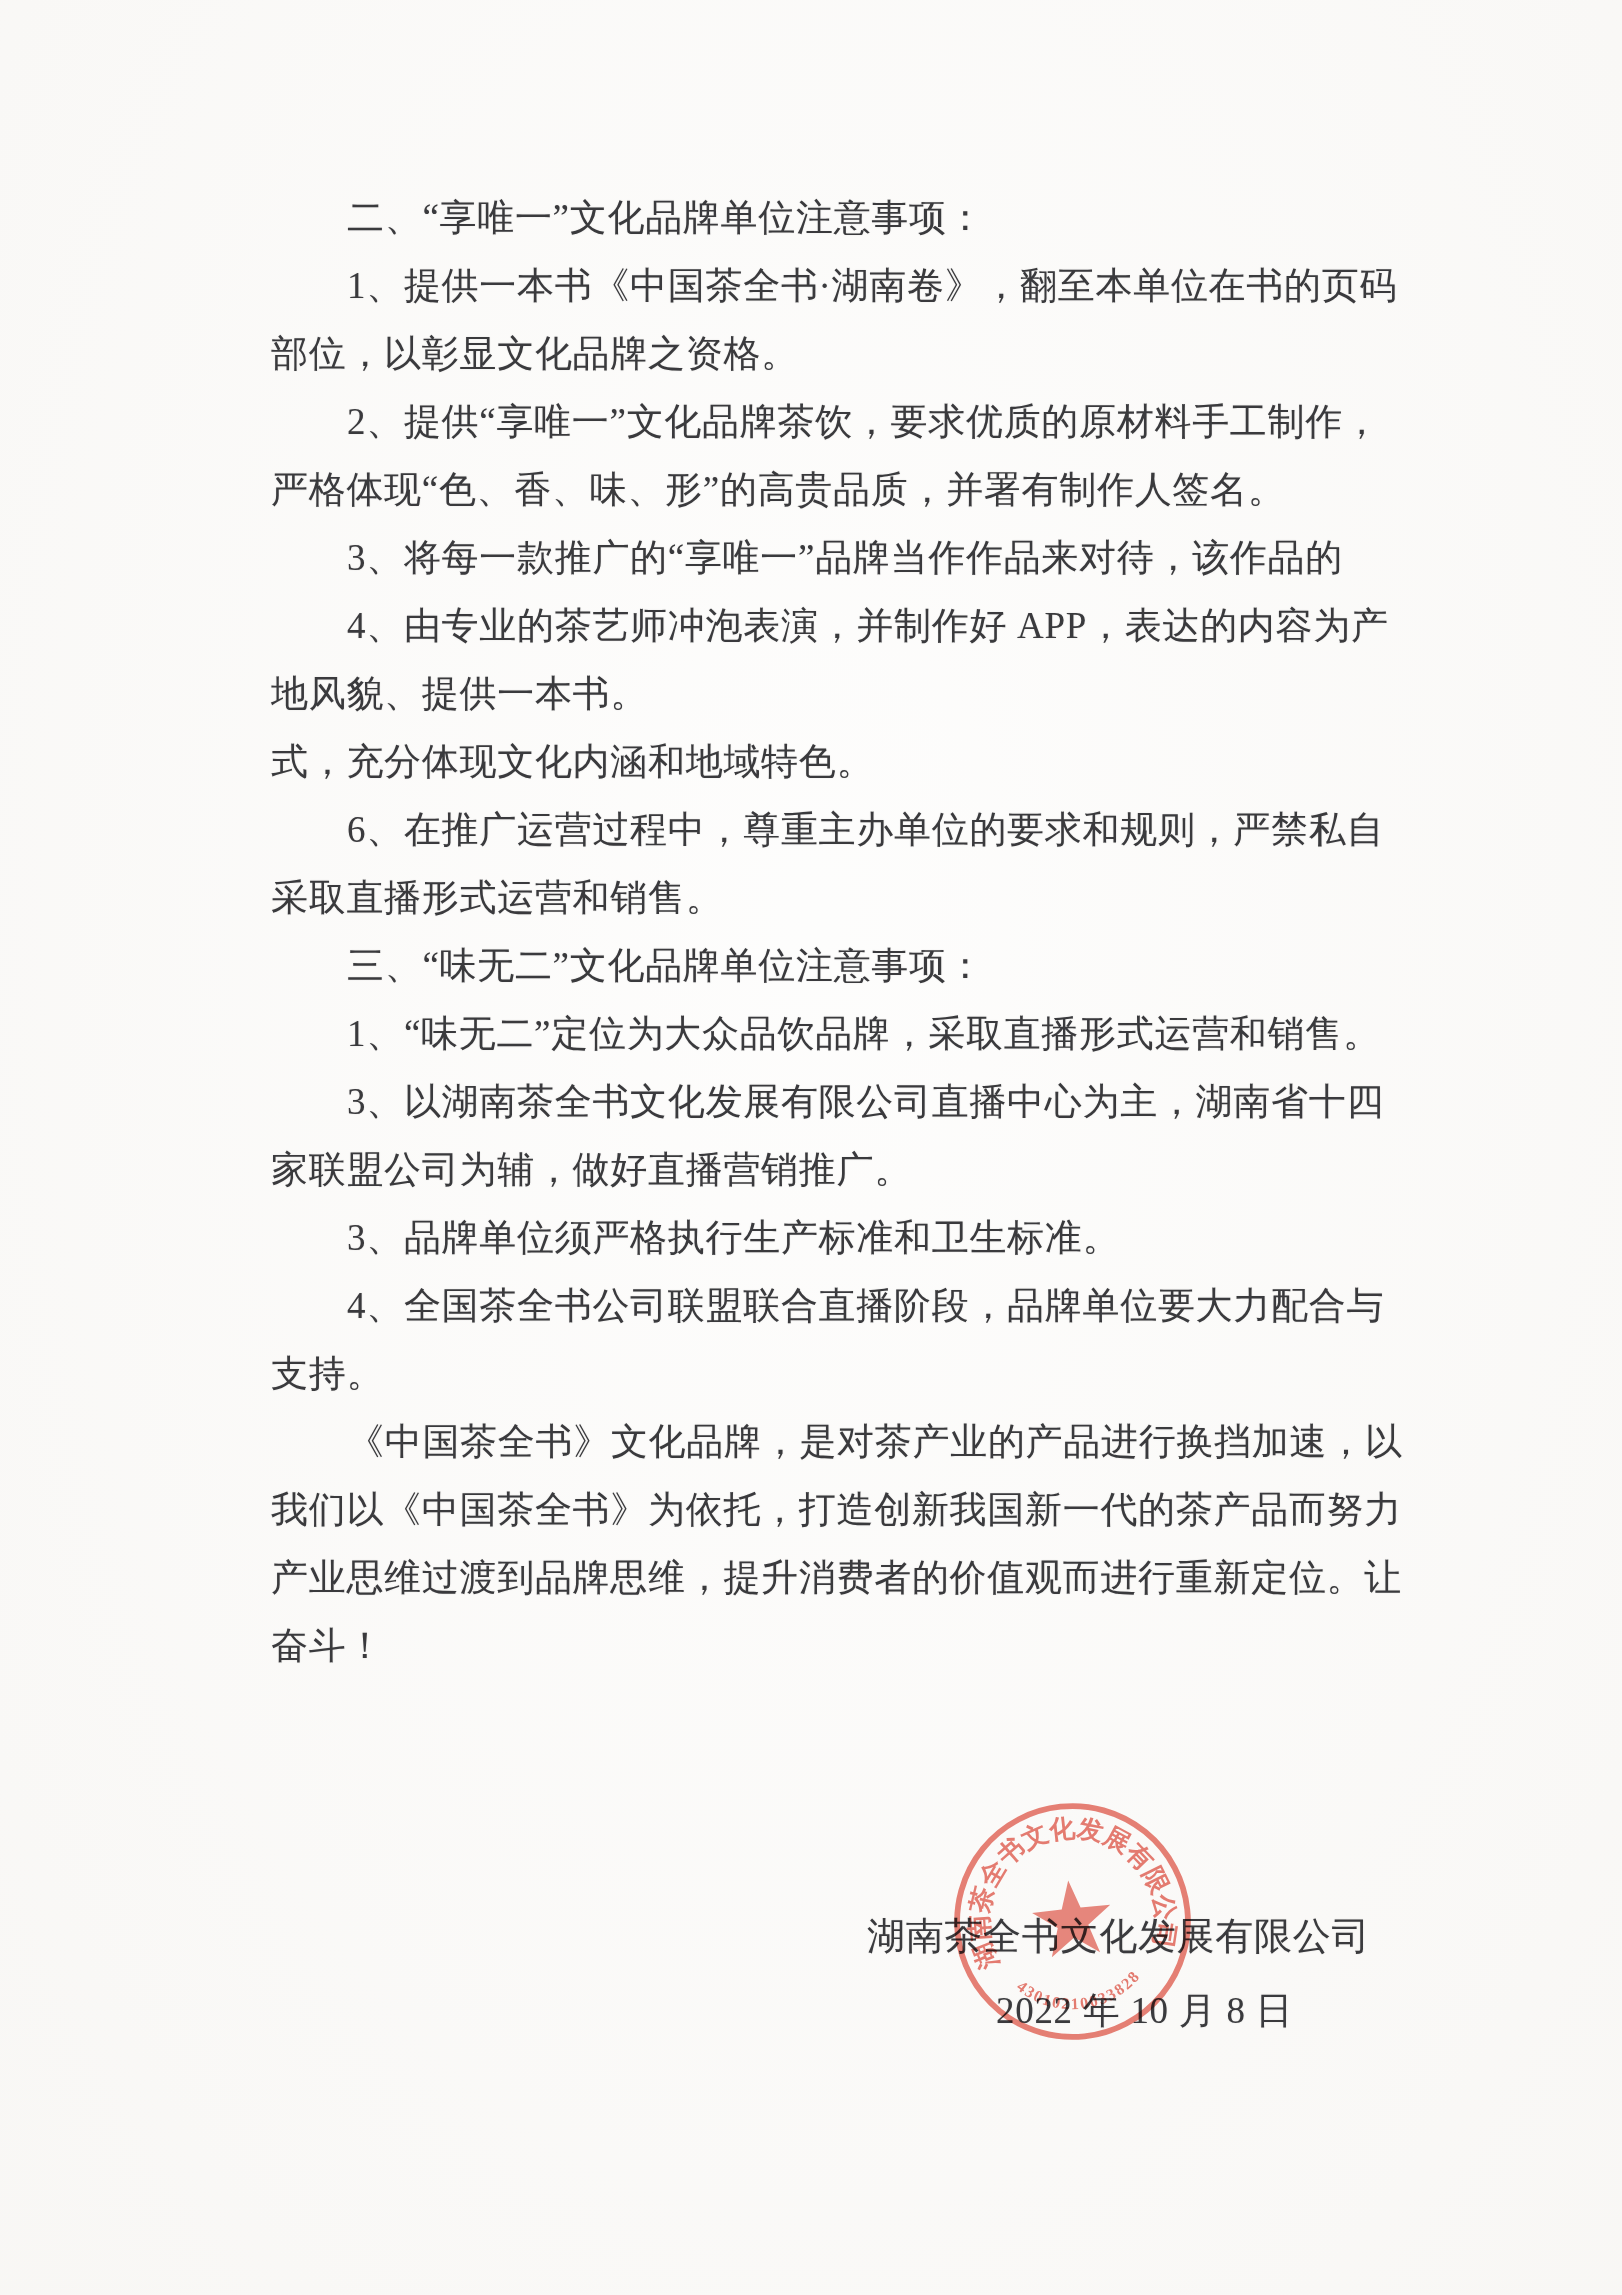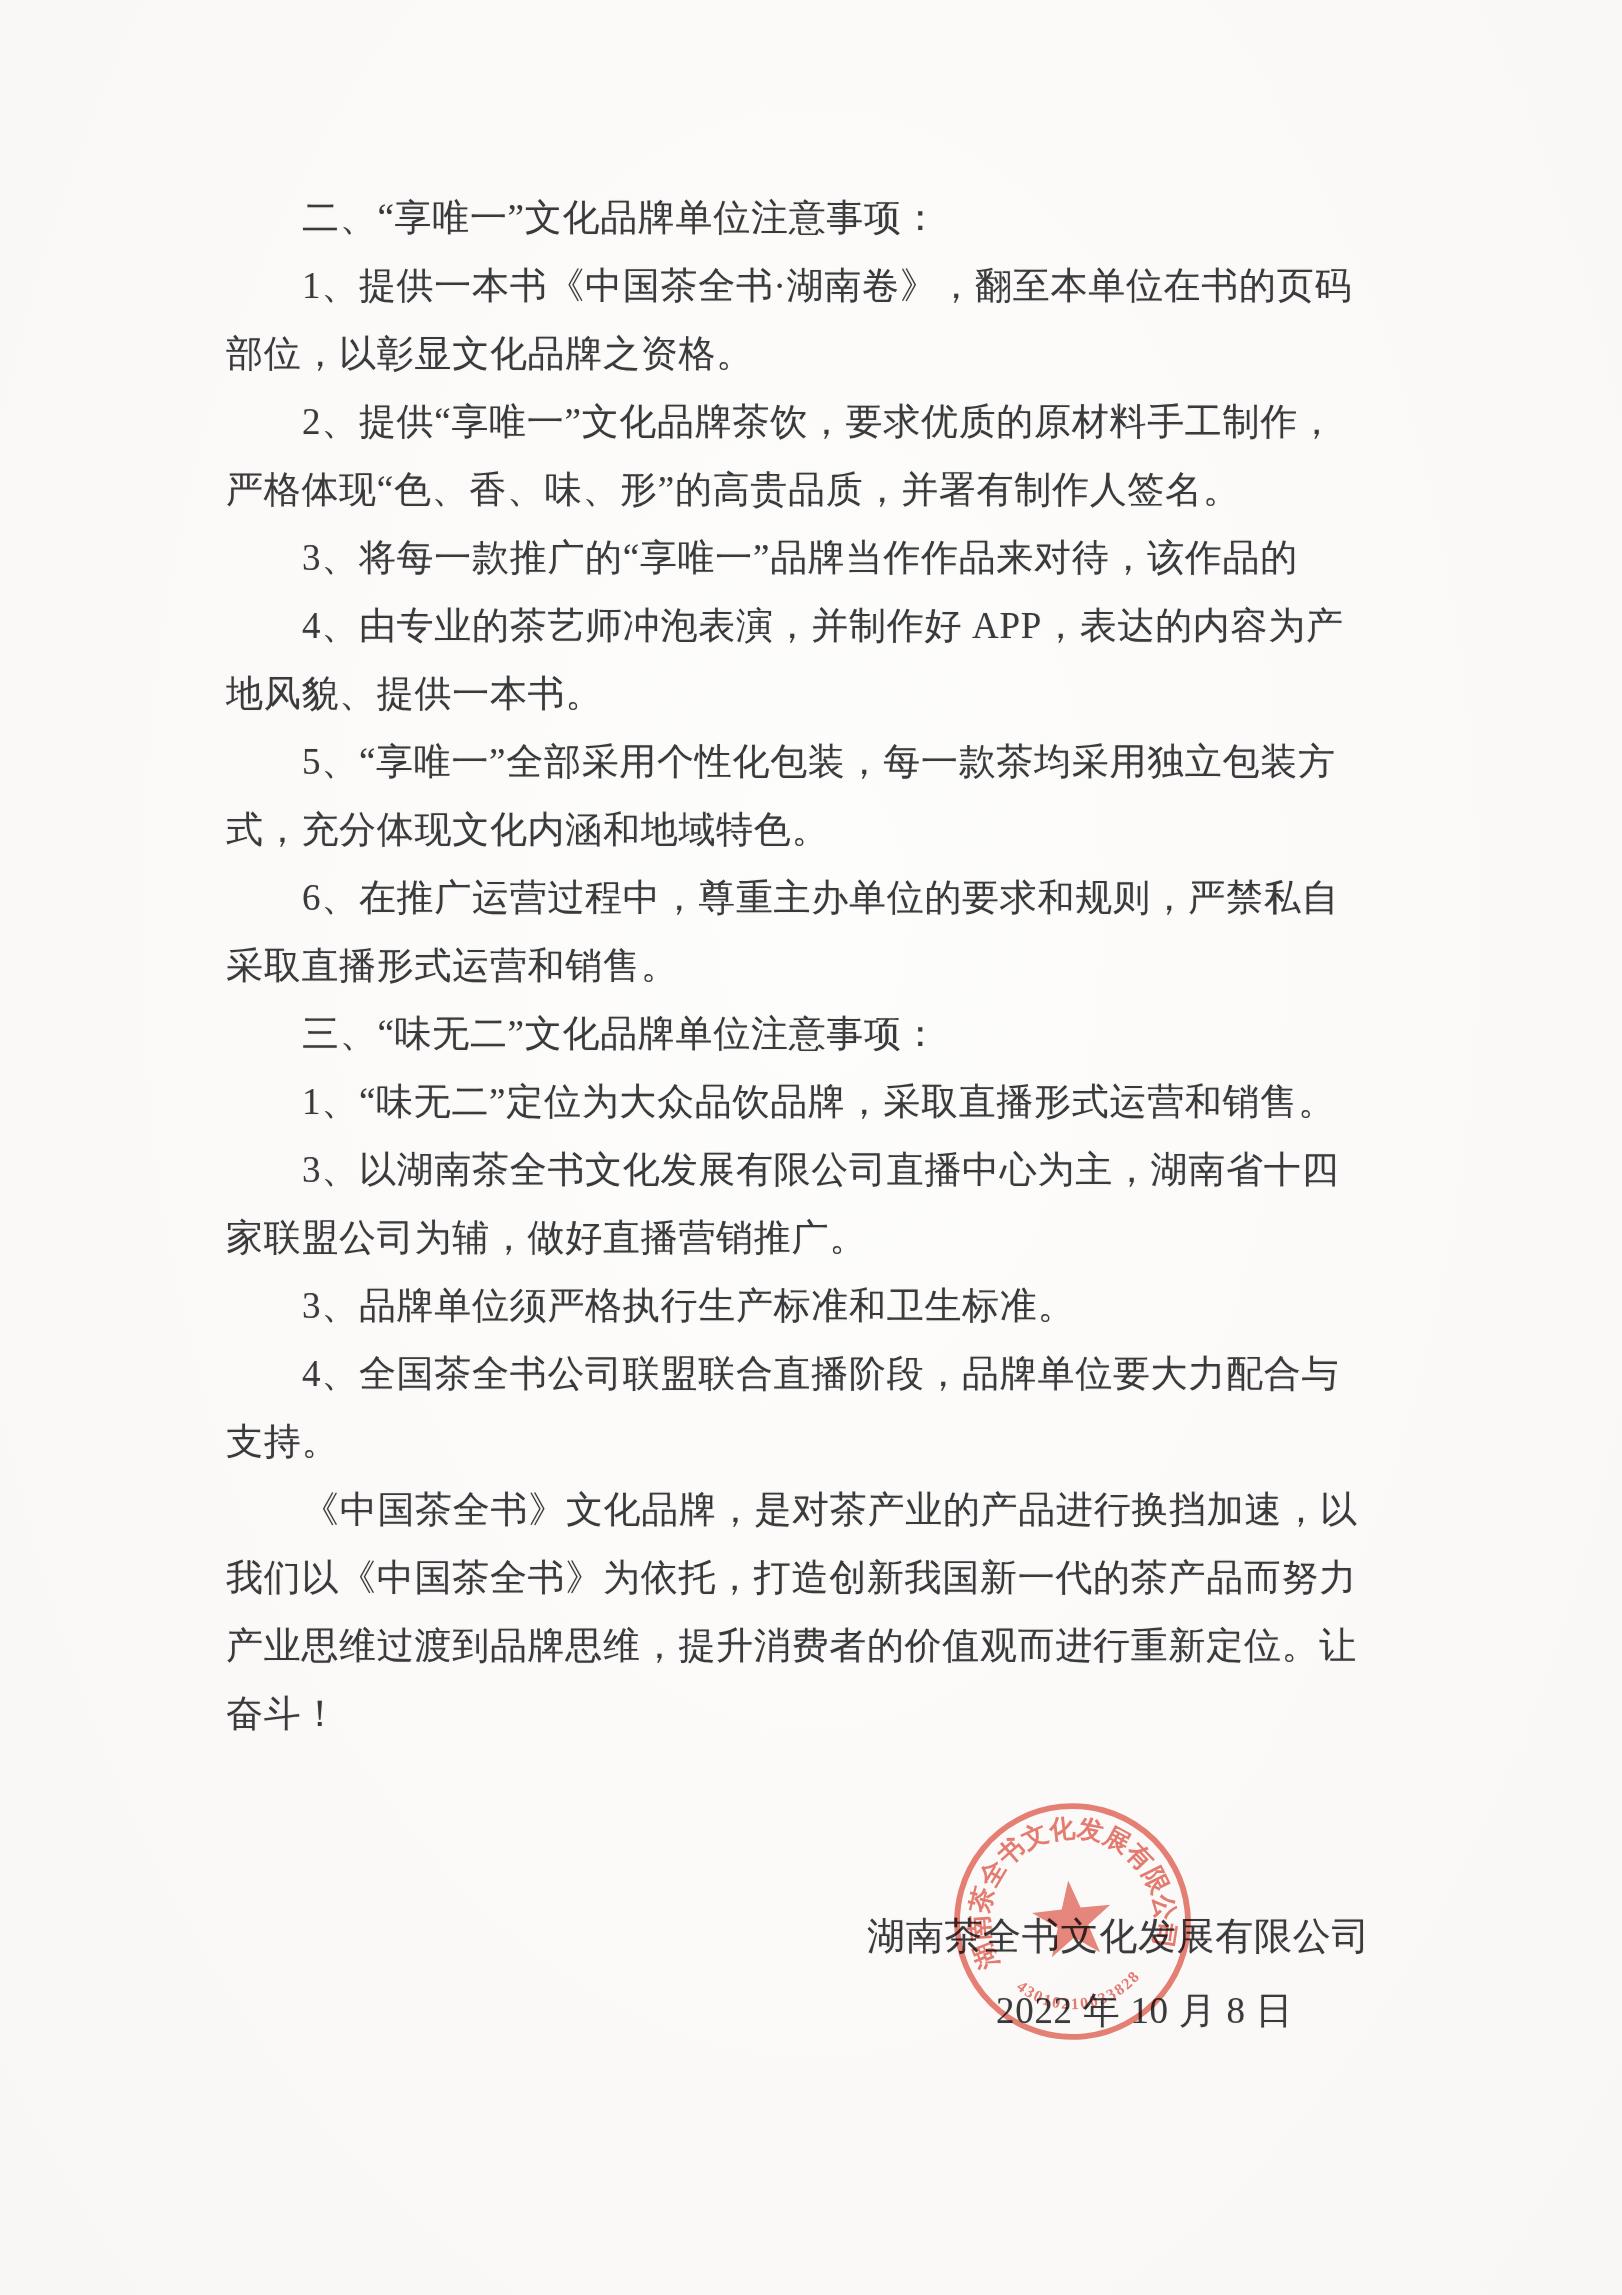--- a/index.html
+++ b/index.html
@@ -22,20 +22,21 @@
     top: 184px;
     width: 1152px;
   }
   .line {
     font-size: 37px;
     line-height: 68px;
     letter-spacing: 0.7px;
     color: #3a3a3d;
     white-space: nowrap;
     text-shadow: 0 0 1.3px rgba(80,80,84,0.22);
+    margin-left: 45px;
   }
   .line.indent {
     padding-left: 76px;
   }
   .signature {
     position: absolute;
     left: 867px;
     top: 1902px;
     font-size: 38px;
     line-height: 68px;
@@ -77,21 +78,20 @@
 
   <div class="body-text" id="bodyText">
       <div class="line indent">二、“享唯一”文化品牌单位注意事项：</div>
       <div class="line indent">1、提供一本书《中国茶全书·湖南卷》，翻至本单位在书的页码</div>
       <div class="line">部位，以彰显文化品牌之资格。</div>
       <div class="line indent">2、提供“享唯一”文化品牌茶饮，要求优质的原材料手工制作，</div>
       <div class="line">严格体现“色、香、味、形”的高贵品质，并署有制作人签名。</div>
       <div class="line indent">3、将每一款推广的“享唯一”品牌当作作品来对待，该作品的</div>
       <div class="line indent">4、由专业的茶艺师冲泡表演，并制作好 APP，表达的内容为产</div>
       <div class="line">地风貌、提供一本书。</div>
-      <div class="line indent">5、“享唯一”全部采用个性化包装，每一款茶均采用独立包装方</div>
       <div class="line">式，充分体现文化内涵和地域特色。</div>
       <div class="line indent">6、在推广运营过程中，尊重主办单位的要求和规则，严禁私自</div>
       <div class="line">采取直播形式运营和销售。</div>
       <div class="line indent">三、“味无二”文化品牌单位注意事项：</div>
       <div class="line indent">1、“味无二”定位为大众品饮品牌，采取直播形式运营和销售。</div>
       <div class="line indent">3、以湖南茶全书文化发展有限公司直播中心为主，湖南省十四</div>
       <div class="line">家联盟公司为辅，做好直播营销推广。</div>
       <div class="line indent">3、品牌单位须严格执行生产标准和卫生标准。</div>
       <div class="line indent">4、全国茶全书公司联盟联合直播阶段，品牌单位要大力配合与</div>
       <div class="line">支持。</div>

